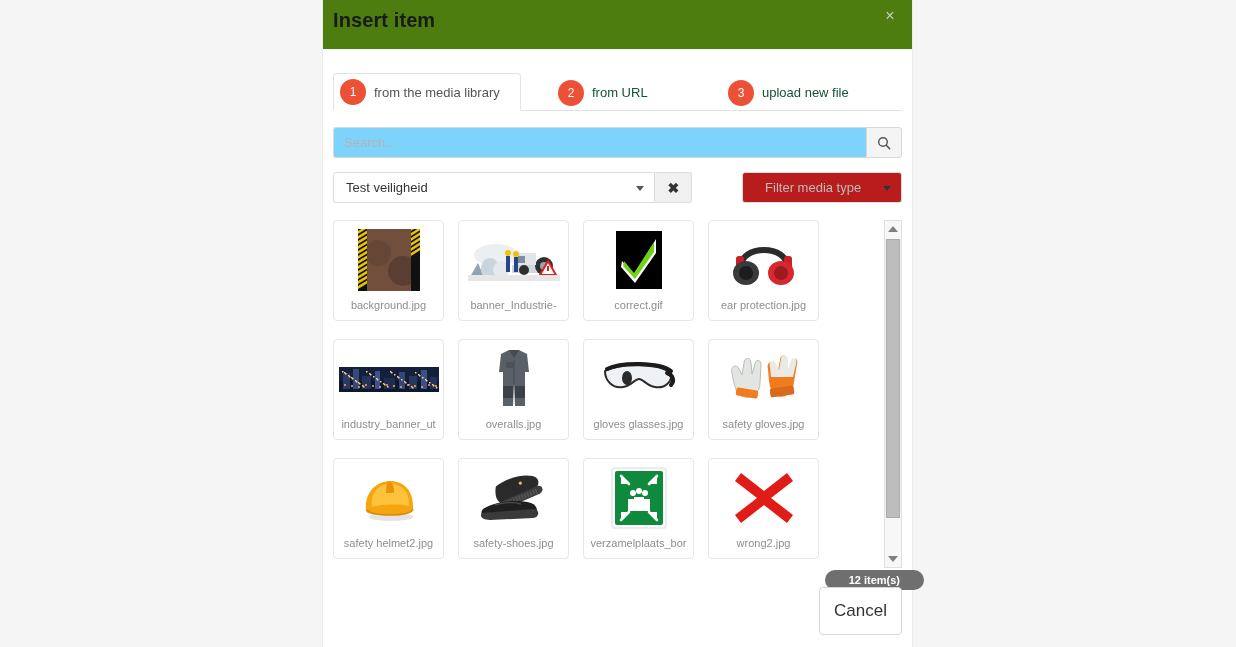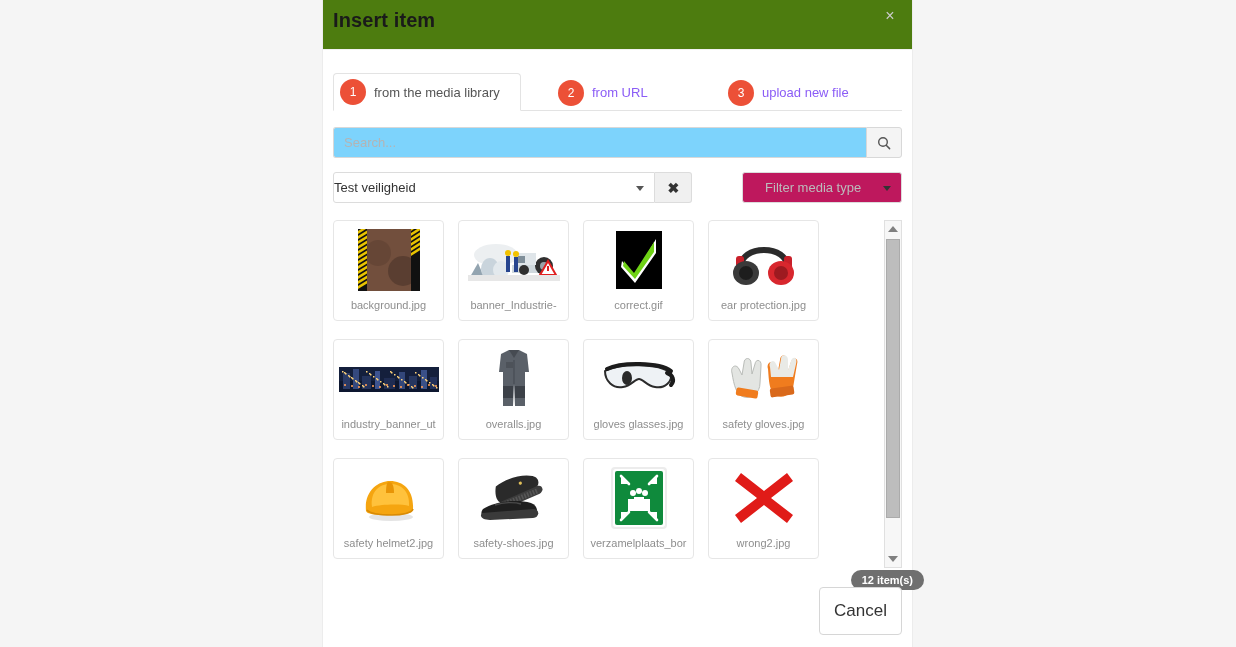--- a/index.html
+++ b/index.html
@@ -58,21 +58,21 @@
     background:#ffffff;
     border:1px solid #e3e3e3;border-bottom:1px solid #ffffff;
     border-radius:4px 4px 0 0;
     padding-left:6px;
     height:38px;
     z-index:2;
   }
   .tab-1 .label{color:#555;}
   .tab-2{left:235px;}
   .tab-3{left:405px;}
-  .tab-2 .label,.tab-3 .label{color:#8b5cf6;}
+  .tab-2 .label,.tab-3 .label{color:#14532d;}
   .tab .label{white-space:nowrap;}
 
   
   .tab-body{padding:0 10px;}
 
   .search-row{
     display:flex;margin:16px 0 0 0;
     width:100%;
   }
   .search-input{
@@ -89,39 +89,39 @@
     background:#f4f4f4;cursor:pointer;
     display:flex;align-items:center;justify-content:center;
     padding:0;
   }
 
   .filter-row{display:flex;align-items:center;margin-top:14px;}
   .cat-select{
     position:relative;width:323px;height:31px;box-sizing:border-box;
     border:1px solid #dcdcdc;border-radius:3px 0 0 3px;
     background:#fff;display:flex;align-items:center;
-    padding-left:0;font-size:13px;color:#333;cursor:pointer;
+    padding-left:12px;font-size:13px;color:#333;cursor:pointer;
   }
   .caret{
     position:absolute;right:10px;top:50%;margin-top:-2px;
     width:0;height:0;border-left:4px solid transparent;
     border-right:4px solid transparent;border-top:5px solid #555;
   }
   .clear-btn{
     width:37px;height:31px;box-sizing:border-box;
     border:1px solid #dcdcdc;border-left:none;border-radius:0 3px 3px 0;
     background:#f0f0f0;cursor:pointer;
     display:flex;align-items:center;justify-content:center;
     font-size:14px;color:#333;font-weight:bold;padding:0;
     font-family:"Liberation Sans", sans-serif;
   }
   .media-type-select{
     position:relative;margin-left:50px;width:160px;height:31px;
     box-sizing:border-box;border:1px solid #dcdcdc;border-radius:3px;
-    background:#be185d;display:flex;align-items:center;justify-content:center;
+    background:#b91c1c;display:flex;align-items:center;justify-content:center;
     font-size:13px;color:#bcbcbc;cursor:pointer;padding-right:18px;
   }
   .media-type-select .caret{border-top-color:#333;}
 
   
   .gallery-wrap{
     position:relative;margin-top:17px;height:348px;
   }
   .gallery{
     position:absolute;left:0;top:0;right:22px;bottom:0;
@@ -172,21 +172,21 @@
     cursor:pointer;
   }
   .sb-down{position:absolute;bottom:0;left:0;right:0;}
   .sb-up{position:absolute;top:0;left:0;right:0;}
 
   
   .count-badge{
     position:absolute;right:-22px;bottom:-22px;
     background:#6f6f6f;color:#fff;border-radius:11px;
     font-size:11px;font-weight:bold;
-    padding:4px 11px;white-space:nowrap;
+    padding:4px 24px;white-space:nowrap;
   }
 
   
   .footer{
     position:absolute;left:10px;right:10px;bottom:12px;
     display:flex;justify-content:flex-end;
   }
   .cancel-btn{
     min-width:67px;height:48px;box-sizing:border-box;
     border:1px solid #d6d6d6;border-radius:4px;background:#fff;

